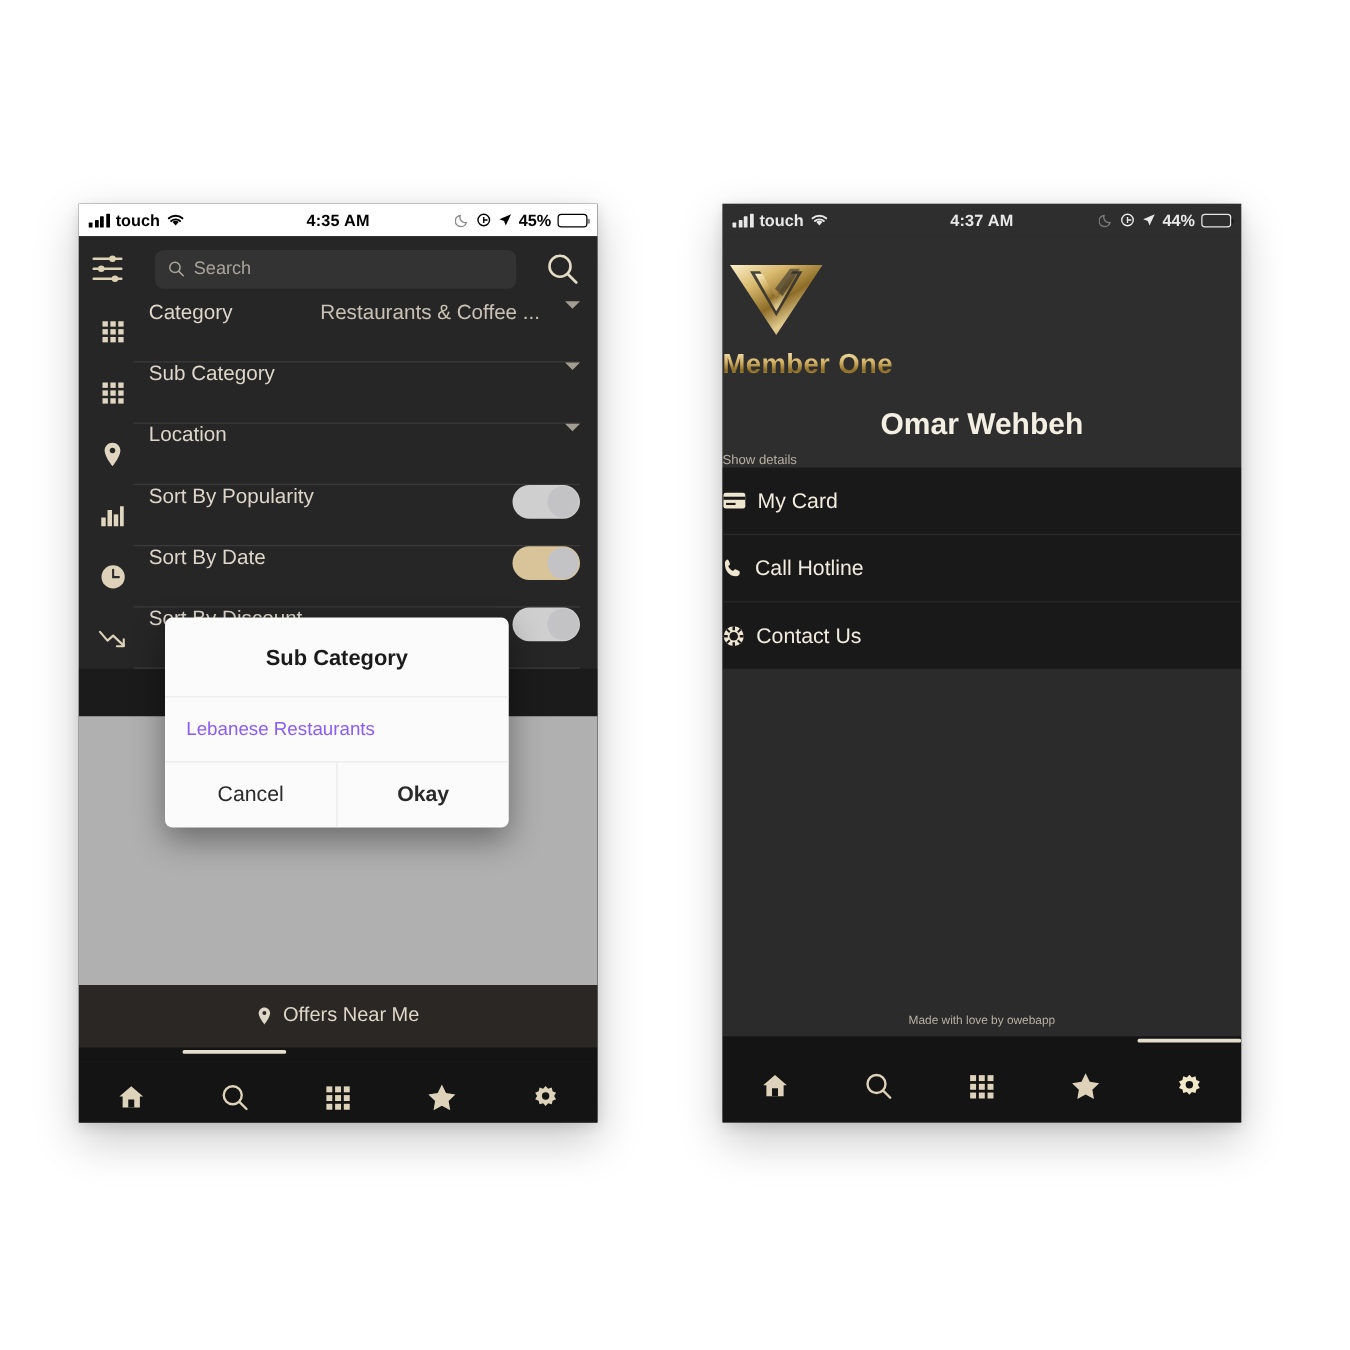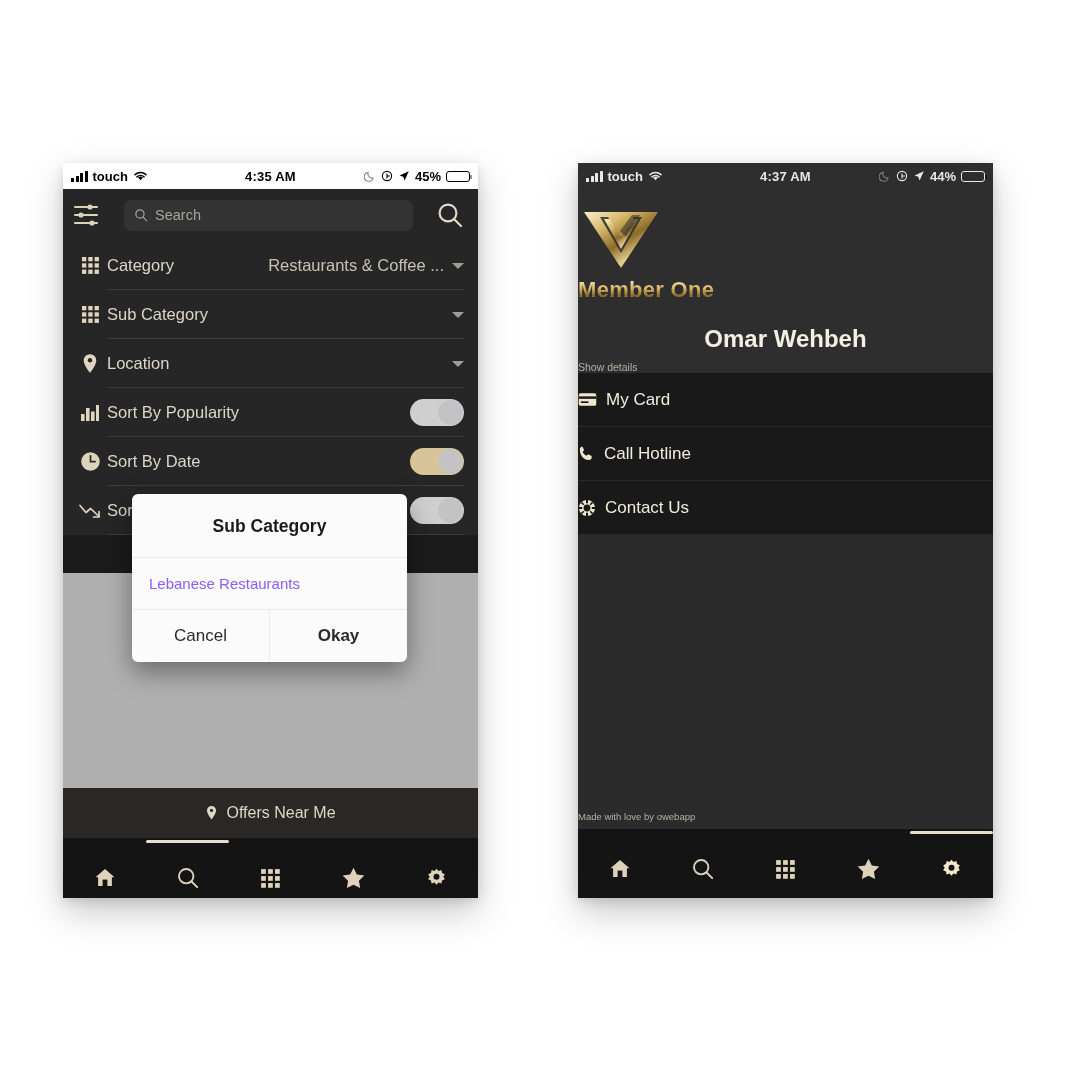--- a/index.html
+++ b/index.html
@@ -50,22 +50,22 @@
   .search-row{display:flex;align-items:center;height:52px;padding:0 14px 0 10px;box-sizing:border-box;gap:23px;}
   .sliders-icon{width:28px;height:26px;flex:none;}
   .search-field{
     flex:1;height:31px;background:#333333;border-radius:7px;
     display:flex;align-items:center;gap:7px;padding:0 10px;box-sizing:border-box;
   }
   .search-ph{color:#a9a49b;font-size:14.5px;}
   .big-search{width:28px;height:28px;flex:none;}
 
   .frow{
-    display:flex;align-items:center;height:49px;
-    padding:0 14px 0 10px;box-sizing:border-box;gap:0;position:relative;
+    display:flex;height:49px;
+    padding:0 14px 0 10px;box-sizing:border-box;gap:12px;position:relative;
   }
   .frow .ficon{width:34px;flex:none;display:flex;align-items:center;justify-content:center;}
   .frow .flabel{color:#ddd6c9;font-size:16.5px;flex:none;}
   .frow .fvalue{color:#c9c2b4;font-size:16.5px;margin-left:auto;padding-right:8px;white-space:nowrap;}
   .caret{width:0;height:0;border-left:6px solid transparent;border-right:6px solid transparent;border-top:6px solid #a39d91;flex:none;}
   .fdiv{position:absolute;left:44px;right:14px;bottom:0;height:1px;background:#3b3b3b;}
   .toggle{
     width:54px;height:27px;border-radius:14px;background:#cfcfcf;margin-left:auto;position:relative;flex:none;
   }
   .toggle.on{background:#d9c49a;}
@@ -108,21 +108,21 @@
   }
   .uname{text-align:center;color:#f4efe3;font-size:24px;font-weight:bold;margin-top:22px;}
   .showdet{text-align:left;color:#b5aea1;font-size:10.5px;margin-top:8px;}
   .mrow{
     height:53px;background:#191919;border-bottom:1px solid #2a2a2a;
     display:flex;align-items:center;gap:9px;
     color:#f2ecdf;font-size:17px;
   }
   .r-fill{flex:1;background:#2b2b2b;position:relative;}
   .madeby{
-    position:absolute;left:0;right:0;bottom:7px;
+    position:absolute;left:0;right:0;bottom:7px;text-align:center;
     color:#b8b1a3;font-size:9.5px;
   }
   .r-homeind{height:11px;background:#141414;position:relative;}
 
   .ico{display:block;}
 </style>
 </head>
 <body>
 
 <div class="stage">

